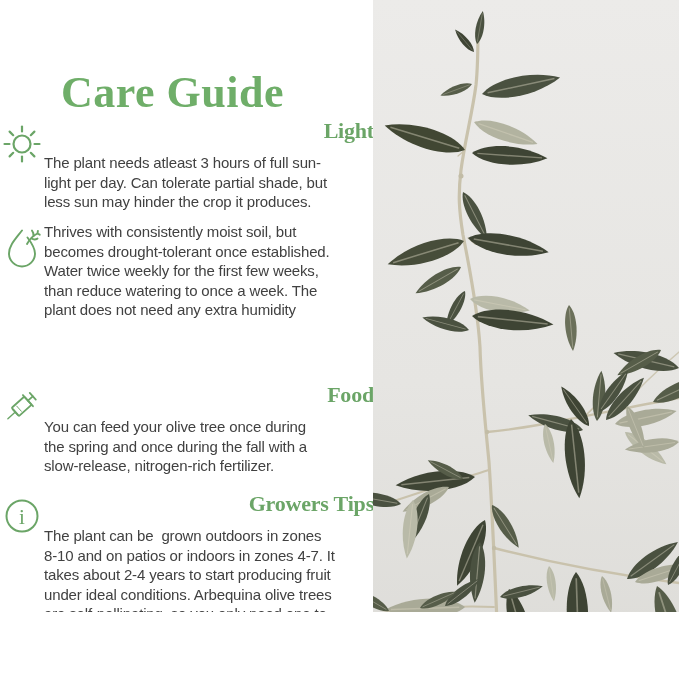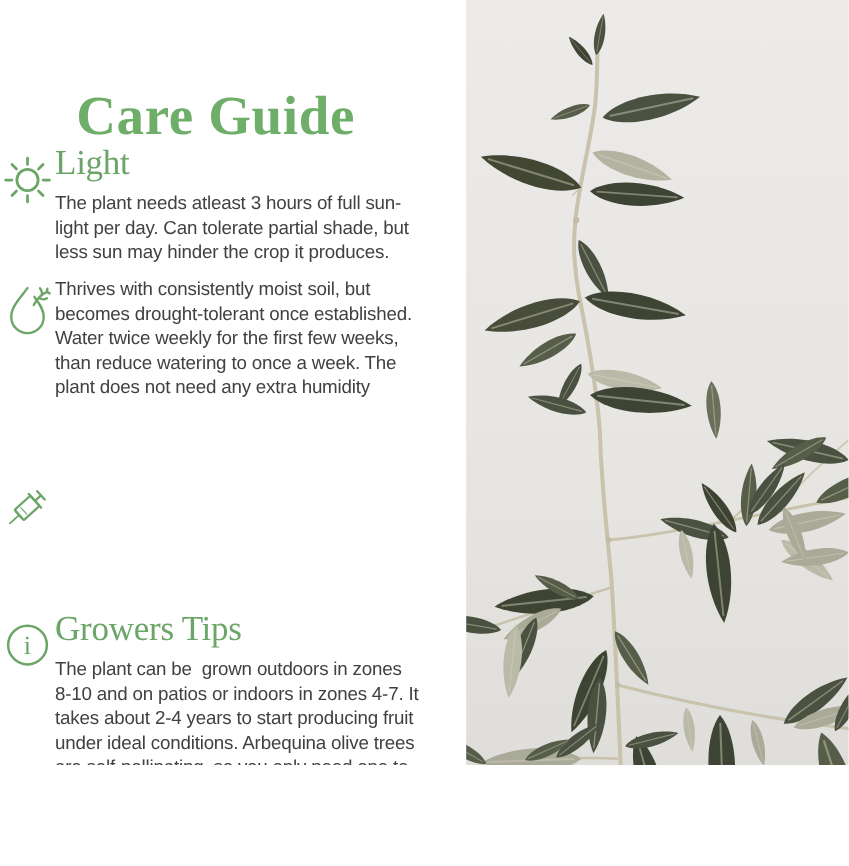--- a/index.html
+++ b/index.html
@@ -17,23 +17,24 @@
   #sec-light  { top:116px; }
   #sec-water  { top:222px; }
   #sec-food   { top:380px; }
   #sec-tips   { top:489px; }
   .icon-col { width:44px; flex:0 0 44px; display:flex; justify-content:center; }
   .icon-col svg { display:block; }
   .mt-sun { margin-top:8px; }  .mt-drop { margin-top:2px; }
   .mt-syr { margin-top:2px; }  .mt-info { margin-top:8px; }
   .content { width:330px; }
   .content h2 {
-    margin:0 0 7px 0; font-family:"Liberation Serif", serif; font-weight:400;
-    font-size:28px; line-height:30px; letter-spacing:-0.2px;
+    margin:0 0 7px 0; font-family:"Liberation Serif", serif; font-weight:700;
+    font-size:22px; line-height:30px; letter-spacing:-0.2px;
     color:var(--accent, #6ba567);
+    text-align:right;
   }
   .content p {
     margin:0; width:340px; font-size:15px; line-height:19.5px;
     letter-spacing:-0.15px; color:var(--body-text, #414141);
     white-space:pre-wrap;
   }
   .photo {
     position:absolute; left:373px; top:0; width:306px; height:693px;
     background:var(--photo-bg, #e7e6e3);
   }
@@ -97,20 +98,26 @@
         <g class="ico" stroke-width="1.8" stroke-linecap="round" transform="rotate(-42 22 24)">
           <line x1="3" y1="24" x2="13" y2="24" stroke-width="1.4"></line>
           <line x1="13" y1="20.5" x2="13" y2="27.5"></line>
           <rect x="13" y="18.5" width="17" height="11" rx="1"></rect>
           <line x1="18" y1="20.5" x2="18" y2="27.5" stroke-width="0.9"></line>
           <line x1="30" y1="16.5" x2="30" y2="31.5"></line>
           <line x1="30" y1="24" x2="36.5" y2="24"></line>
           <line x1="36.5" y1="19.5" x2="36.5" y2="28.5"></line>
         </g>
       </svg>
+    </div>
+    <div class="content">
+      <h2>Food</h2>
+      <p>You can feed your olive tree once during
+the spring and once during the fall with a
+slow-release, nitrogen-rich fertilizer.</p>
     </div>
   </div>
 
   <div class="section" id="sec-tips">
     <div class="icon-col">
       <svg class="mt-info" width="38" height="38" viewBox="0 0 38 38">
         <circle class="ico" cx="19" cy="19" r="15.5" stroke-width="2"></circle>
         <text x="19" y="26.5" text-anchor="middle" font-family="Liberation Serif, serif" font-size="21" fill="#6ba567">i</text>
       </svg>
     </div>

